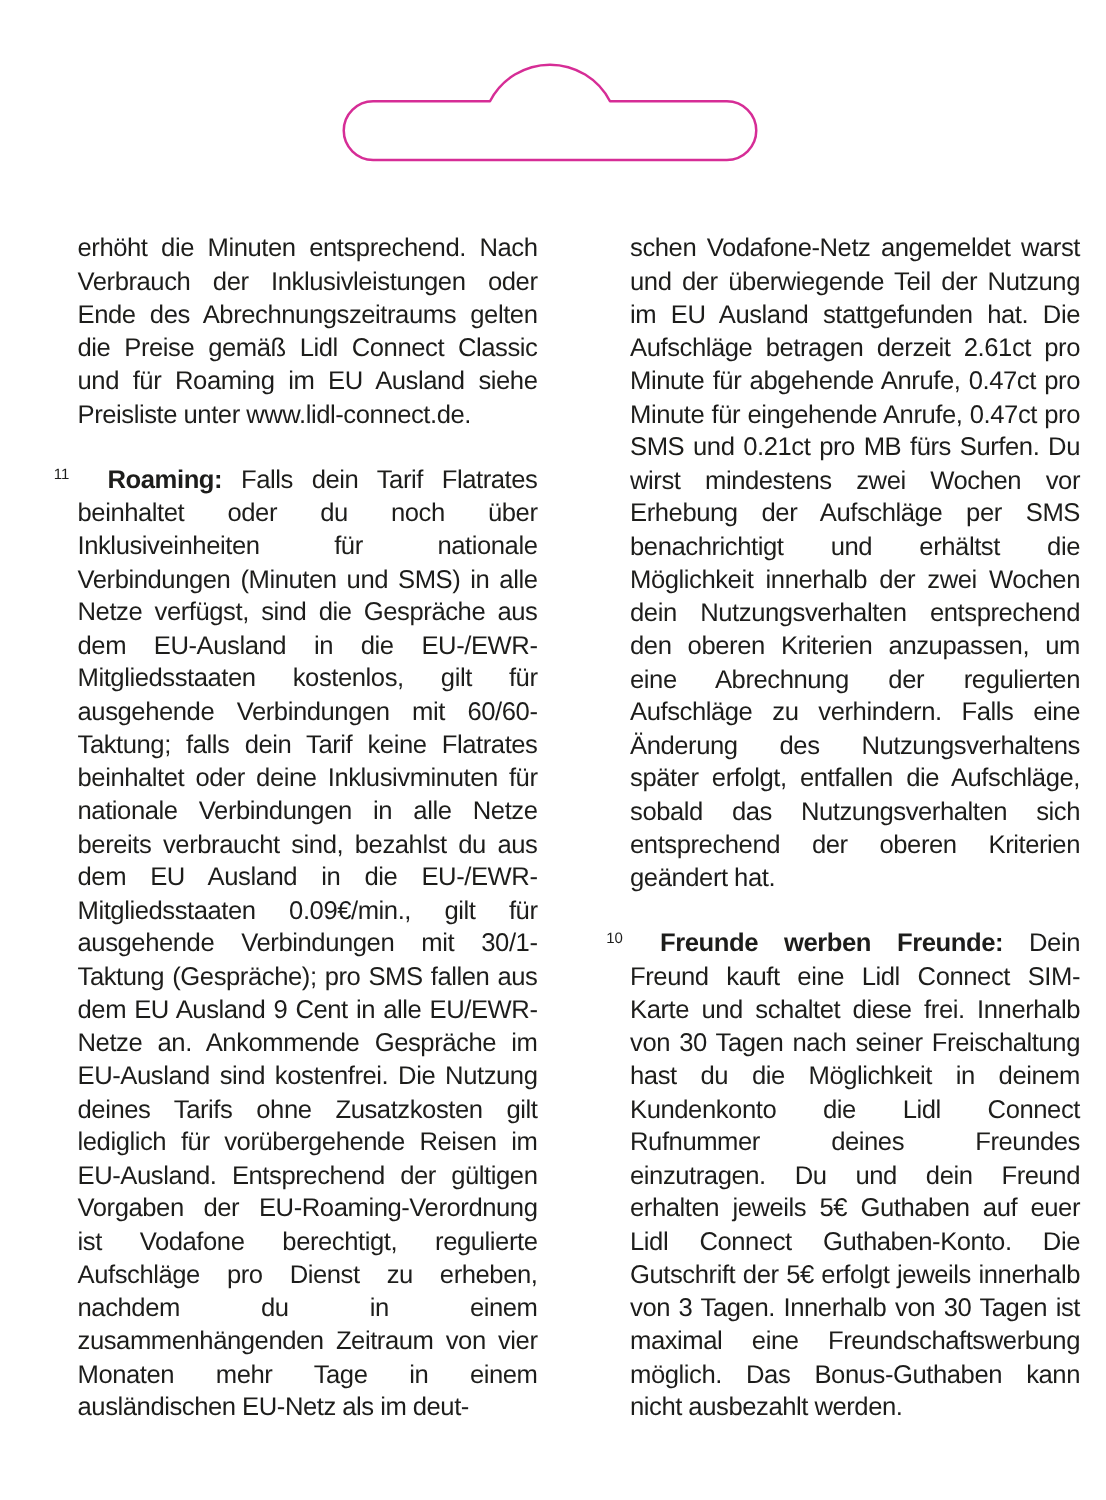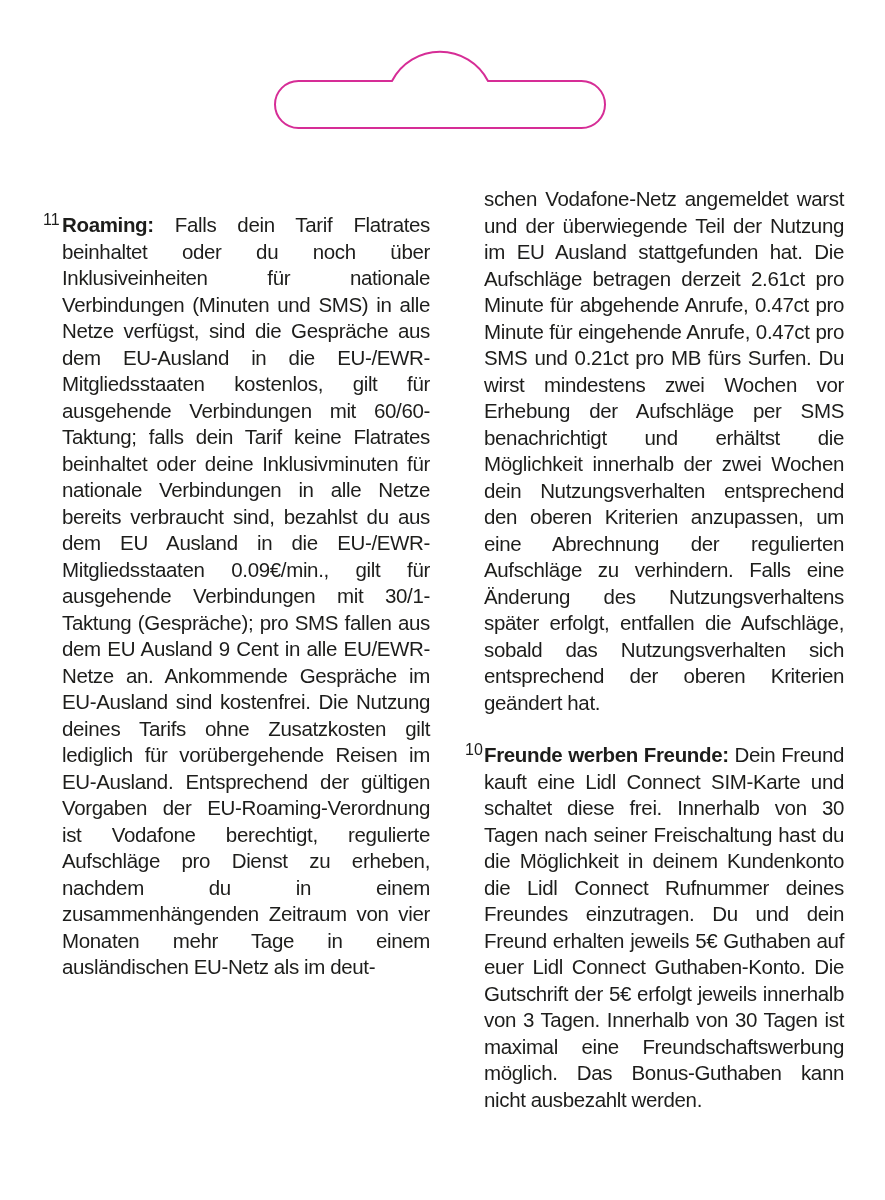--- a/index.html
+++ b/index.html
@@ -25,52 +25,54 @@
     top: 186px;
     font-size: 20.5px;
     line-height: 26.5px;
     letter-spacing: -0.35px;
     text-align: justify;
     hyphens: auto;
     -webkit-hyphens: auto;
     word-spacing: -0.2px;
   }
   .col-left  { left: 62px;  width: 368px; }
-  .col-right { left: 484px; width: 360px; }
+  .col-right { left: 504px; width: 360px; }
   p { margin: 0; }
   .numbered-item {
     position: relative;
     margin-top: 26px;
   }
   .footnote-num {
     position: absolute;
     left: -19px;
     top: 1px;
-    font-size: 16px;
+    font-size: 12px;
     letter-spacing: 0;
     line-height: 14px;
   }
   .item-title {
     font-weight: bold;
+    margin-left: 24px;
   }
 </style>
 </head>
 <body>
 
 <svg class="cutout-svg" width="885" height="160" viewBox="0 0 885 160">
   <path d="M 392,81
            A 54 54 0 0 1 488,81
            L 581.5,81
            A 23.5 23.5 0 0 1 581.5,128
            L 298.5,128
            A 23.5 23.5 0 0 1 298.5,81
            Z" fill="none" stroke-width="2" stroke-linejoin="round" stroke="#d62d96"></path>
 </svg>
 
 <div class="col col-left">
+  <p>erhöht die Minuten entsprechend. Nach Verbrauch der Inklusivleistungen oder Ende des Abrechnungszeitraums gelten die Preise gemäß Lidl Connect Classic und für Roaming im EU Ausland siehe Preisliste unter www.lidl-connect.de.</p>
 
   <div class="numbered-item">
     <span class="footnote-num">11</span><b class="item-title">Roaming:</b>
     <span>Falls dein Tarif Flatrates beinhaltet oder du noch über Inklusiveinheiten für nationale Verbindungen (Minuten und SMS) in alle Netze verfügst, sind die Gespräche aus dem EU-Ausland in die EU-/EWR-Mitgliedsstaaten kostenlos, gilt für ausgehende Verbindungen mit 60/60-Taktung; falls dein Tarif keine Flatrates beinhaltet oder deine Inklusivminuten für nationale Verbindungen in alle Netze bereits verbraucht sind, bezahlst du aus dem EU Ausland in die EU-/EWR- Mitgliedsstaaten 0.09€/min., gilt für ausgehende Verbindungen mit 30/1-Taktung (Gespräche); pro SMS fallen aus dem EU Ausland 9 Cent in alle EU/EWR-Netze an. Ankommende Gespräche im EU-Ausland sind kostenfrei. Die Nutzung deines Tarifs ohne Zusatzkosten gilt lediglich für vorübergehende Reisen im EU-Ausland. Entsprechend der gültigen Vorgaben der EU-Roaming-Verordnung ist Vodafone berechtigt, regulierte Aufschläge pro Dienst zu erheben, nachdem du in einem zusammenhängenden Zeitraum von vier Monaten mehr Tage in einem ausländischen EU-Netz als im deut-</span>
   </div>
 </div>
 
 <div class="col col-right">
   <p>schen Vodafone-Netz angemeldet warst und der überwiegende Teil der Nutzung im EU Ausland stattgefunden hat. Die Aufschläge betragen derzeit 2.61ct pro Minute für abgehende Anrufe, 0.47ct pro Minute für eingehende Anrufe, 0.47ct pro SMS und 0.21ct pro MB fürs Surfen. Du wirst mindestens zwei Wochen vor Erhebung der Aufschläge per SMS benachrichtigt und erhältst die Möglichkeit innerhalb der zwei Wochen dein Nutzungsverhalten entsprechend den oberen Kriterien anzupassen, um eine Abrechnung der regulierten Aufschläge zu verhindern. Falls eine Änderung des Nutzungsverhaltens später erfolgt, entfallen die Aufschläge, sobald das Nutzungsverhalten sich entsprechend der oberen Kriterien geändert hat.</p>
 

